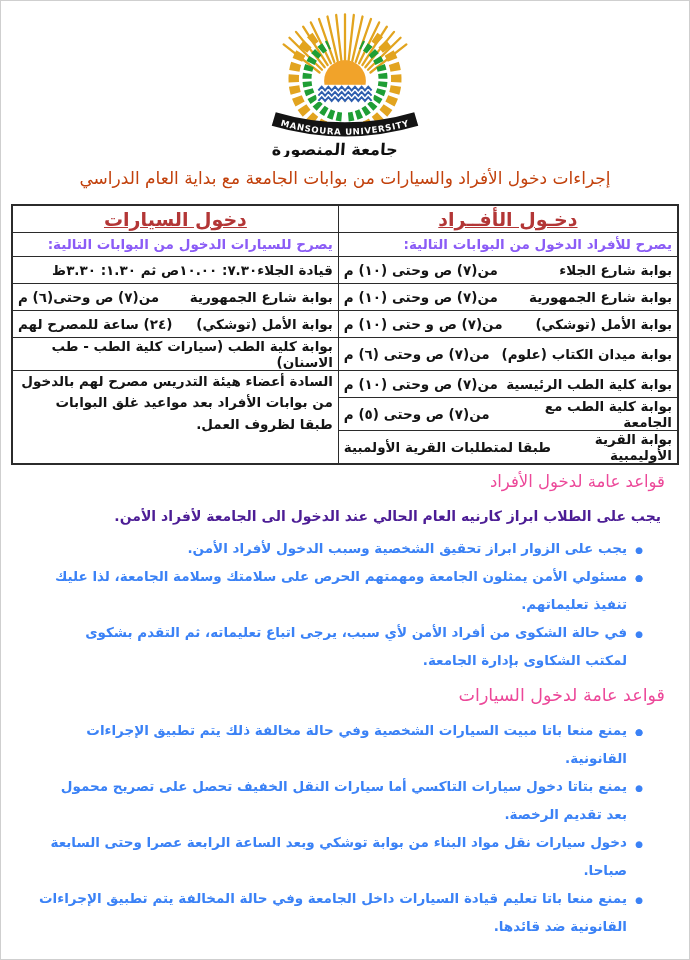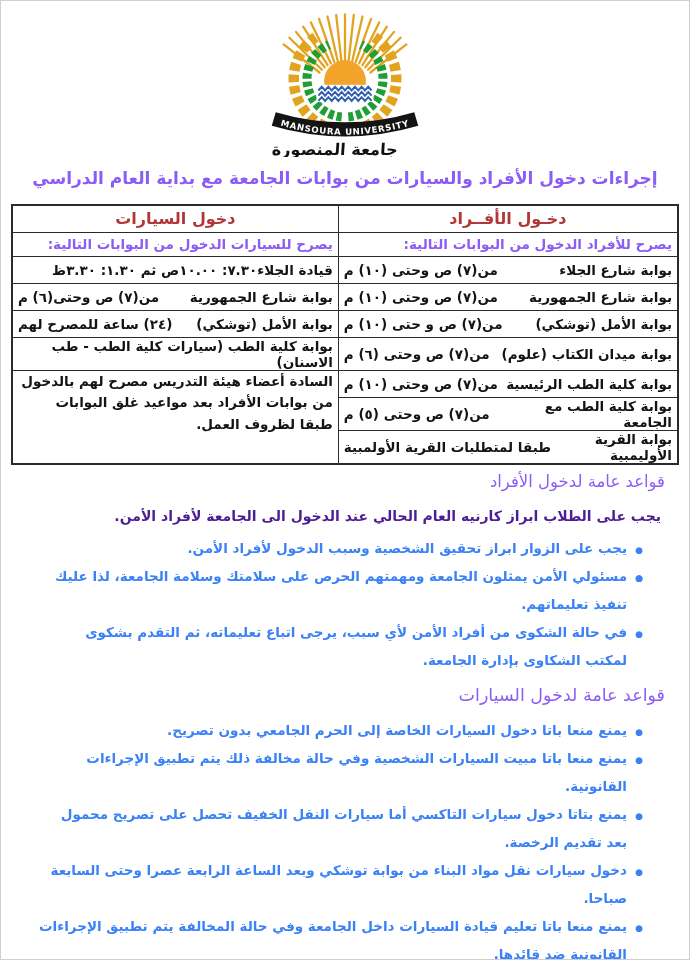--- a/index.html
+++ b/index.html
@@ -8,45 +8,45 @@
     border:1px solid #cfcfcf;box-sizing:border-box;position:relative;
     direction:rtl;overflow:hidden;
     font-family:"DejaVu Sans",sans-serif;color:#141414;
   }
   
   .logo-wrap{text-align:center;padding-top:4px;height:152px;}
   .logo-wrap svg{display:inline-block;}
   
   .doc-title{
     margin:10px 10px 0 10px;text-align:center;
-    color:#8b5cf6;font-weight:bold;font-size:17px;line-height:1.3;
+    color:#c2410c;font-weight:normal;font-size:17px;line-height:1.3;
   }
   
   table.gates{
     width:668px;margin:15px auto 0 auto;border-collapse:collapse;
     border:2px solid #2b2b2b;table-layout:fixed;
   }
   table.gates th,table.gates td{border:1px solid #2b2b2b;padding:0 5px;}
   table.gates col.c-ind{width:51%;}
   table.gates col.c-car{width:49%;}
   tr.hdr{height:27px;}
-  tr.hdr th{color:#b33636;font-size:16px;font-weight:bold;text-align:center;letter-spacing:1px;}
+  tr.hdr th{color:#b33636;font-size:19px;font-weight:bold;text-align:center;letter-spacing:1px;text-decoration:underline;}
   tr.subhdr{height:24px;}
   tr.subhdr td{color:#8b5cf6;font-size:13.5px;font-weight:bold;text-align:right;}
   tr.row{height:27px;}
   tr.row td{font-size:13.5px;font-weight:bold;color:#141414;}
   .cell{display:flex;justify-content:space-between;align-items:center;}
   .cell .time{white-space:nowrap;padding-right:4px;}
   td.note-cell{
     font-size:13.5px;font-weight:bold;line-height:1.62;
     vertical-align:top;padding:3px 6px 2px 6px;text-align:right;
   }
   
   .section-heading{
-    color:#8b5cf6;font-weight:normal;font-size:16.5px;
+    color:#ec4899;font-weight:normal;font-size:16.5px;
     margin:5px 24px 0 0;text-align:right;line-height:1.4;
   }
   .section-heading.second{margin-top:9px;font-size:17.5px;}
   .intro{
     margin:9px 28px 0 20px;text-align:right;
     font-size:14px;font-weight:bold;line-height:2;color:#4c1d95;
   }
   ul.rules{
     list-style:none;margin:4px 46px 0 20px;padding:0;max-width:604px;
   }
@@ -219,20 +219,20 @@
   <div class="intro">يجب على الطلاب ابراز كارنيه العام الحالي عند الدخول الى الجامعة لأفراد الأمن.</div>
   <ul class="rules">
     <li><span class="dot"></span><span>يجب على الزوار ابراز تحقيق الشخصية وسبب الدخول لأفراد الأمن.</span></li>
     <li><span class="dot"></span></li>
     <li><span class="dot"></span><span>مسئولي الأمن يمثلون الجامعة ومهمتهم الحرص على سلامتك وسلامة الجامعة، لذا عليك تنفيذ تعليماتهم.</span></li>
     <li><span class="dot"></span><span>في حالة الشكوى من أفراد الأمن لأي سبب، يرجى اتباع تعليماته، ثم التقدم بشكوى لمكتب الشكاوى بإدارة الجامعة.</span></li>
   </ul>
 
   <div class="section-heading second">قواعد عامة لدخول السيارات</div>
   <ul class="rules second">
-    <li><span class="dot"></span><span>يمنع منعا باتا دخول السيارات الخاصة إلى الحرم الجامعي بدون تصريح.</span></li>
+    <li><span class="dot"></span></li>
     <li><span class="dot"></span><span>يمنع منعا باتا مبيت السيارات الشخصية وفي حالة مخالفة ذلك يتم تطبيق الإجراءات القانونية.</span></li>
     <li><span class="dot"></span><span>يمنع بتاتا دخول سيارات التاكسي أما سيارات النقل الخفيف تحصل على تصريح محمول بعد تقديم الرخصة.</span></li>
     <li><span class="dot"></span><span>دخول سيارات نقل مواد البناء من بوابة توشكي وبعد الساعة الرابعة عصرا وحتى السابعة صباحا.</span></li>
     <li><span class="dot"></span><span>يمنع منعا باتا تعليم قيادة السيارات داخل الجامعة وفي حالة المخالفة يتم تطبيق الإجراءات القانونية ضد قائدها.</span></li>
   </ul>
 
 </div>
 
 </body></html>

